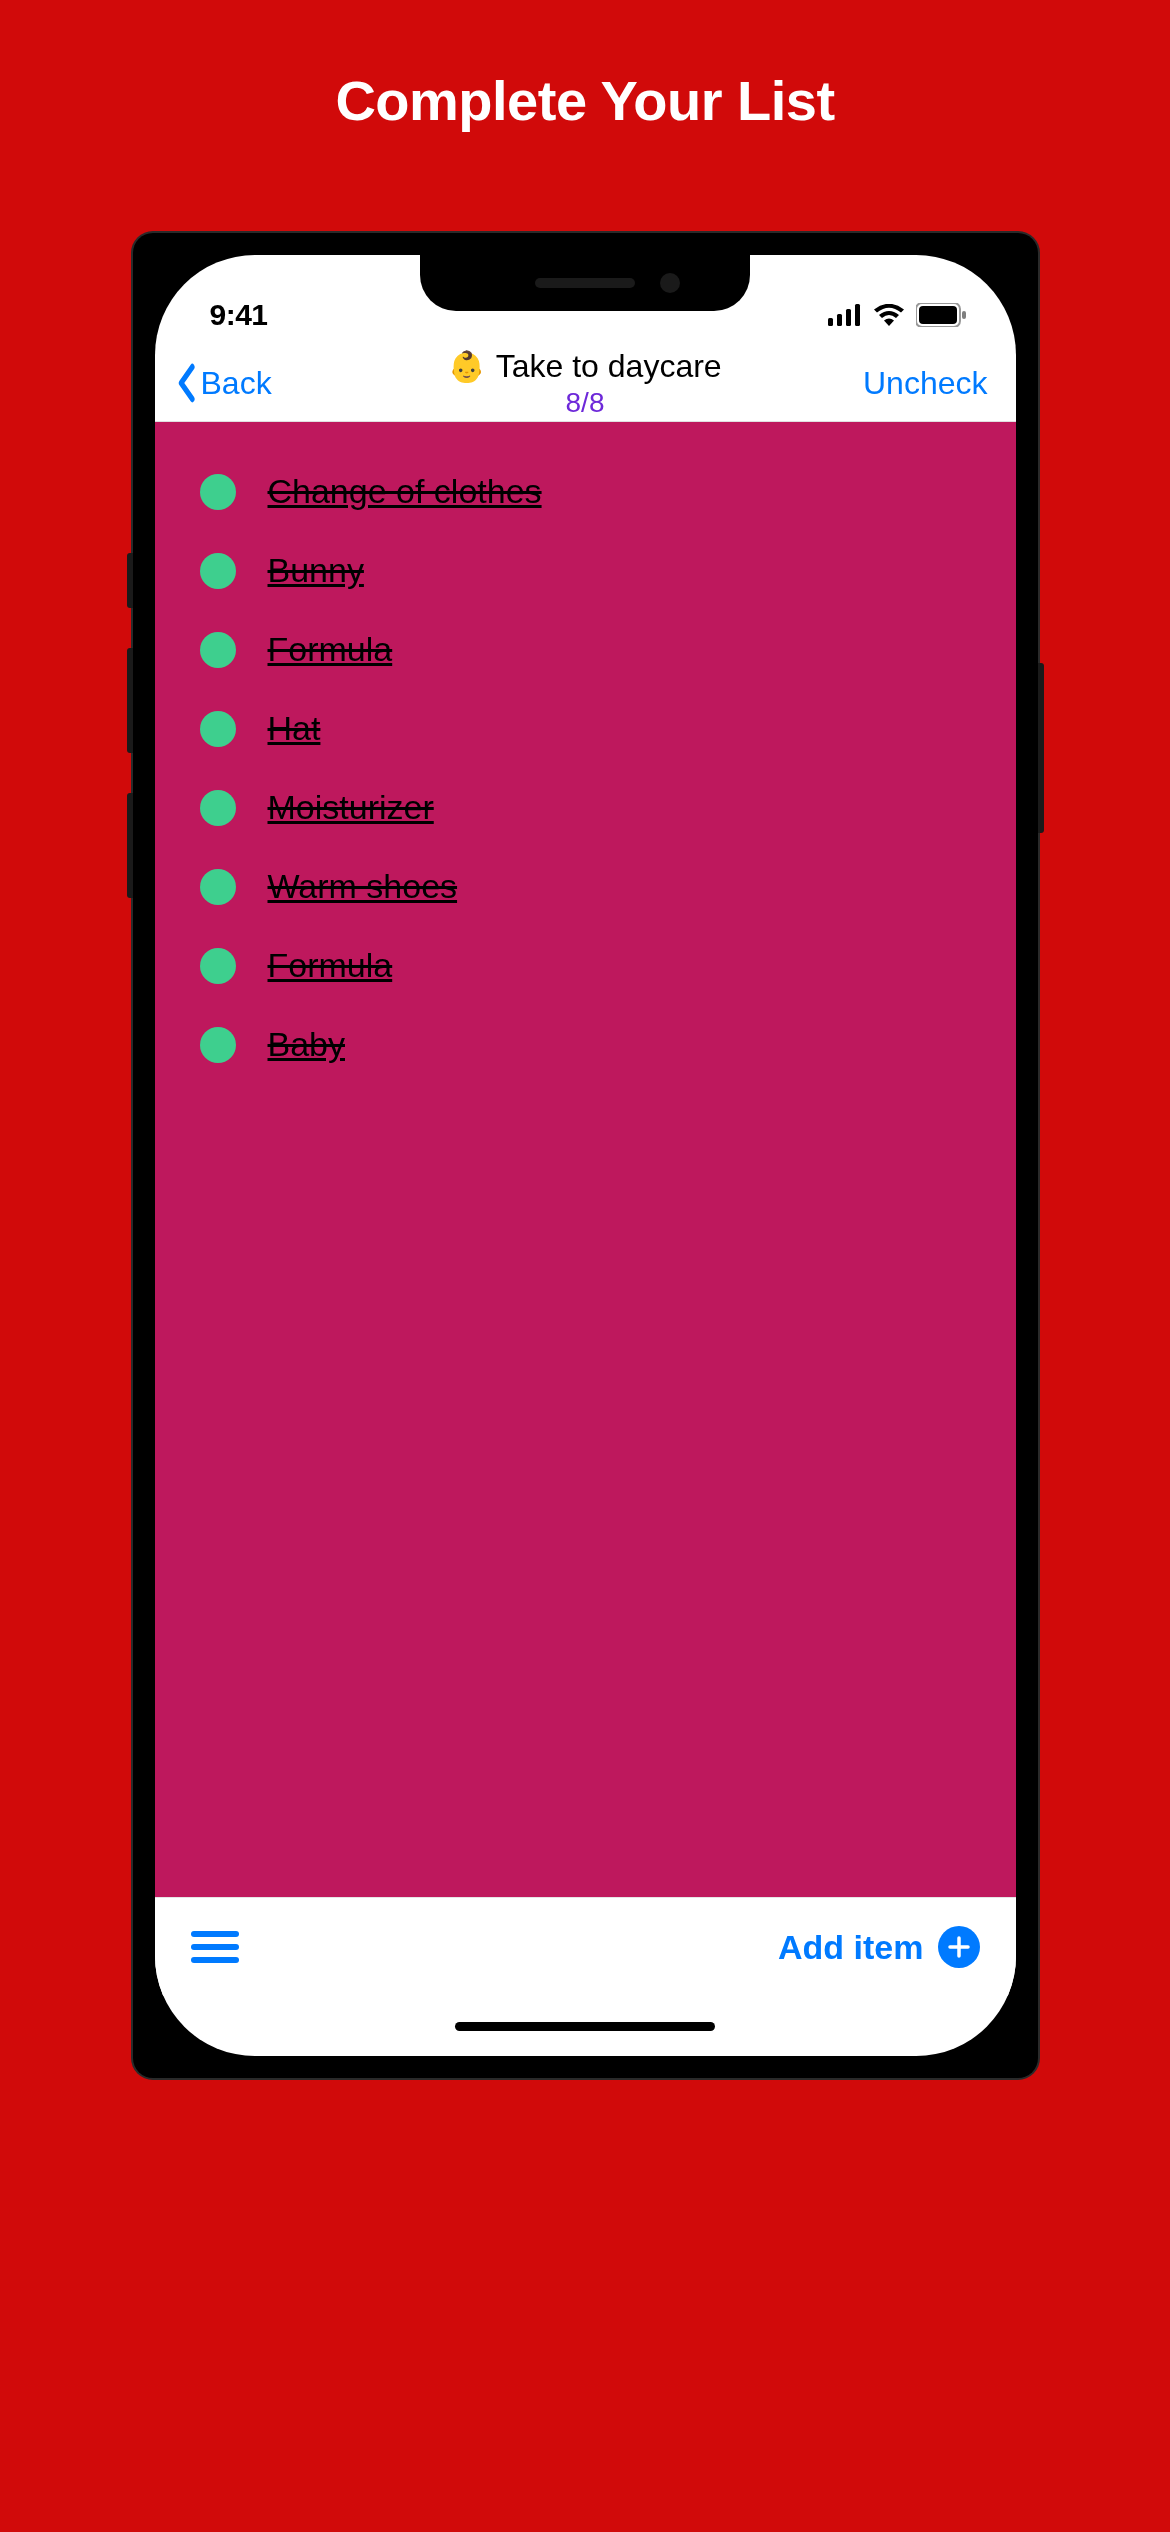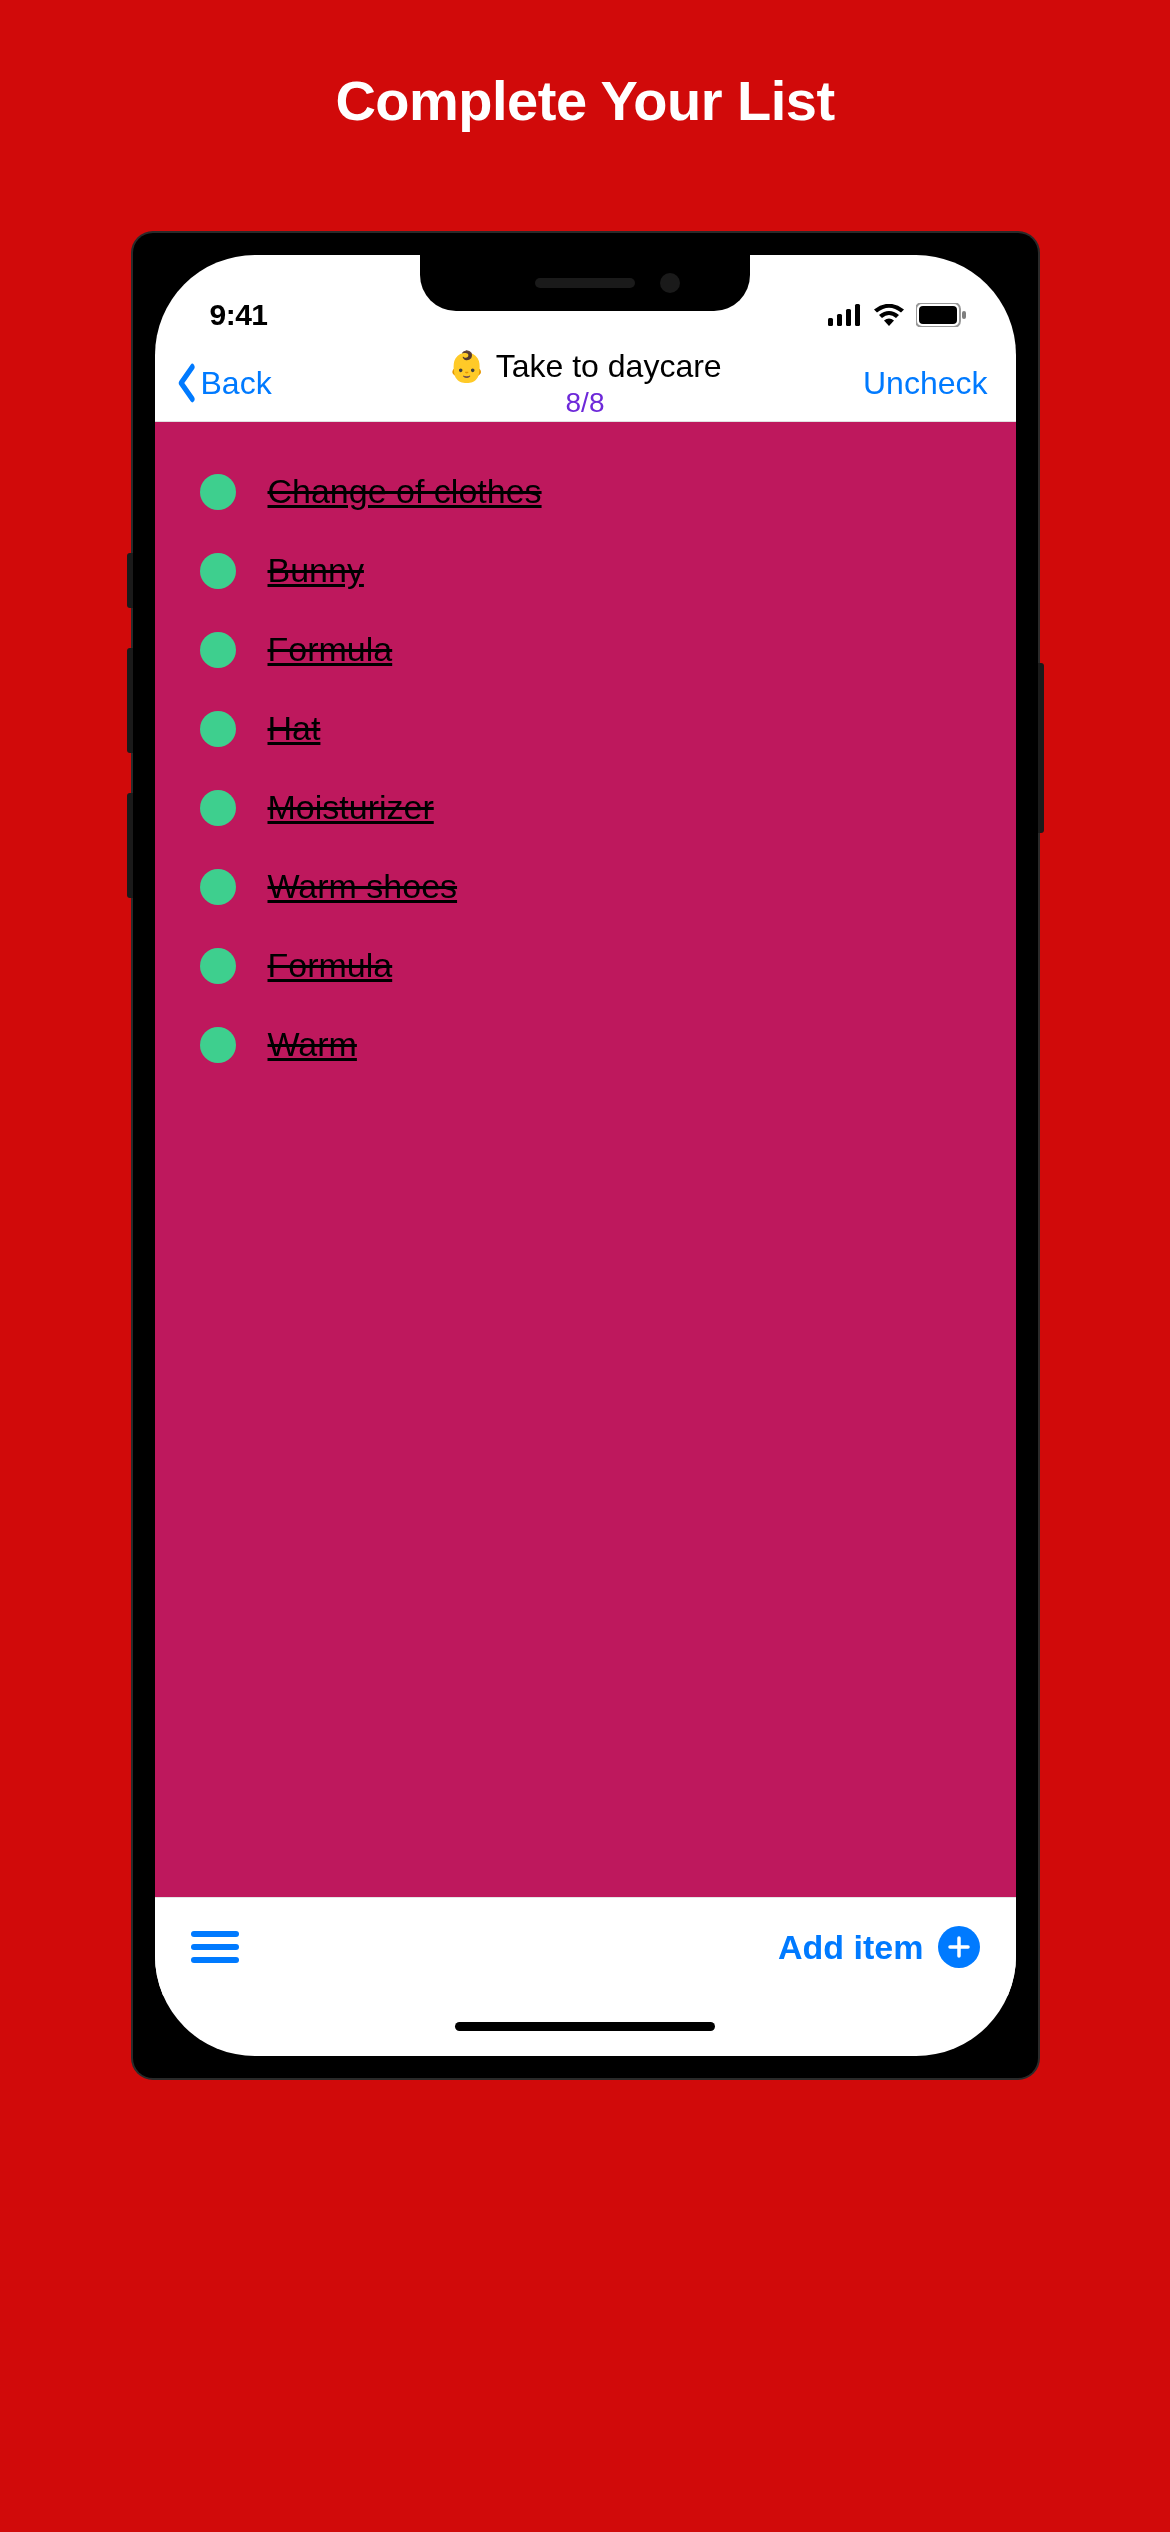--- a/index.html
+++ b/index.html
@@ -350,21 +350,21 @@
         <div class="list-item">
           <div class="check-dot"></div>
           <span class="item-label">Warm shoes</span>
         </div>
         <div class="list-item">
           <div class="check-dot"></div>
           <span class="item-label">Formula</span>
         </div>
         <div class="list-item">
           <div class="check-dot"></div>
-          <span class="item-label">Warm</span>
+          <span class="item-label">Baby</span>
         </div>
       </div>
 
     <div class="toolbar">
       <div class="menu-icon">
         <div class="menu-line"></div>
         <div class="menu-line"></div>
         <div class="menu-line"></div>
       </div>
       <div class="add-item-button">

